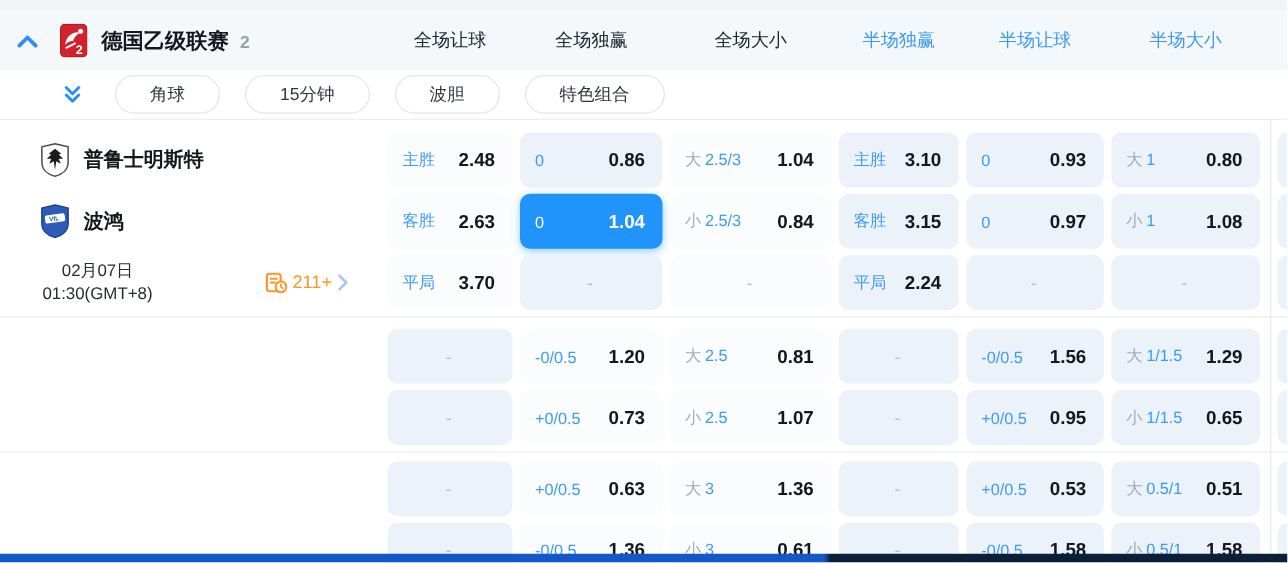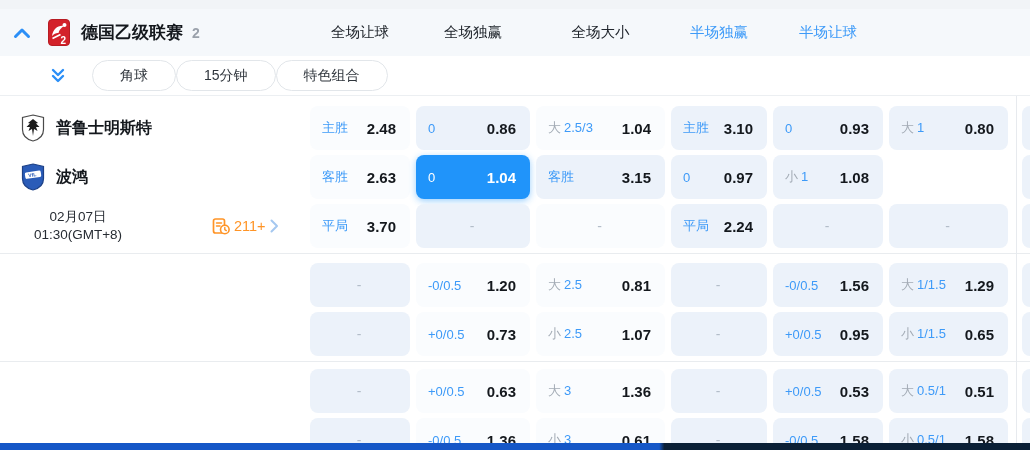--- a/index.html
+++ b/index.html
@@ -14,21 +14,21 @@
   .header-left { display:flex; align-items:center; padding-left:13px; }
   .collapse-icon { width:18px; height:12px; margin-right:17px; flex:0 0 auto; }
   .league-logo { width:22px; height:27px; margin-right:11px; flex:0 0 auto; }
   .league-name { font-size:17px; font-weight:bold; color:#14181d; }
   .league-count { font-size:14px; color:#9aa1ab; margin-left:9px; font-weight:bold; }
   .tab { text-align:center; font-size:14.5px; color:#21262d; cursor:pointer; }
   .tab.half { color:#3d9af8; }
 
   .subheader { height:40px; background:#fff; display:flex; align-items:center; border-bottom:1px solid #eceff2; }
   .expand-icon { width:16px; height:16px; margin-left:50px; flex:0 0 auto; }
-  .pills { display:flex; gap:0; margin-left:26px; }
+  .pills { display:flex; gap:20px; margin-left:26px; }
   .pill { height:31px; line-height:29px; padding:0 27px; border:1px solid #e2e6ea; border-radius:17px;
           font-size:14px; color:#2f353c; background:#fff; cursor:pointer; }
 
   .table { position:relative; }
   .section { border-bottom:1px solid #e9ecef; }
   .section:last-child { border-bottom:none; }
   .section1 { padding-top:10px; }
   .section2 { padding-top:9px; }
   .section3 { padding-top:7px; }
   .grid-row { height:44px; margin-bottom:5px; align-items:stretch; }
@@ -39,21 +39,21 @@
   .cell.light { background:#ecf2fa; }
   .cell.selected { background:#2094fa; box-shadow:0 2px 7px rgba(32,148,250,.45); }
   .cell .lbl { font-size:13px; color:#3d9af8; white-space:nowrap; }
   .cell .pfx { color:#a3abb5; margin-right:3px; }
   .cell .val { font-size:15px; font-weight:bold; color:#14181d; }
   .cell.selected .lbl, .cell.selected .pfx, .cell.selected .val { color:#fff; }
   .cell.dash { justify-content:center; }
   .cell .dash-mark { color:#b3bdc9; font-size:14px; }
 
   .left-overlay { position:absolute; left:0; top:0; width:304px; }
-  .team-row { position:absolute; left:0; height:44px; display:flex; align-items:center; padding-left:21px; width:304px;text-align:center; }
+  .team-row { position:absolute; left:0; height:44px; display:flex; align-items:center; padding-left:32px; width:304px;text-align:center; }
   .team-logo { width:24px; height:28px; flex:0 0 auto; }
   .team-name { font-size:16px; font-weight:bold; color:#14181d; margin-left:11px; }
   .info-row { position:absolute; left:0; width:304px; height:44px;padding-left:12px; }
   .match-date { position:absolute; left:3px; top:4px; width:150px; text-align:center;
                 font-size:13.5px; line-height:18px; color:#272c33; }
   .markets-link { position:absolute; left:212px; top:0; height:44px; display:flex; align-items:center; gap:4px; cursor:pointer;justify-content:space-between; }
   .markets-count { font-size:14.5px; color:#ff9426; }
 
   .right-divider { position:absolute; left:1016px; top:96px; bottom:7px; width:0; border-left:1px solid #e7eaee; }
   .col-stub { position:absolute; left:1022px; width:8px; height:44px; background:#ecf2fa; border-radius:8px 0 0 8px; }
@@ -82,30 +82,32 @@
       </svg>
       <span class="league-name">德国乙级联赛</span>
       <span class="league-count">2</span>
     </div>
 
   <div class="tab">全场让球</div>
       <div class="tab">全场独赢</div>
       <div class="tab">全场大小</div>
       <div class="tab half">半场独赢</div>
       <div class="tab half">半场让球</div>
+      <div class="tab half">半场大小</div>
     </div>
 
   <div class="subheader">
     <svg class="expand-icon" viewBox="0 0 16 16">
       <polyline points="3,2 8,7 13,2" fill="none" stroke="#2b8ff7" stroke-width="2.4" stroke-linecap="round" stroke-linejoin="round"></polyline>
       <polyline points="3,8 8,13 13,8" fill="none" stroke="#2b8ff7" stroke-width="2.4" stroke-linecap="round" stroke-linejoin="round"></polyline>
     </svg>
     <div class="pills">
         <div class="pill">角球</div>
         <div class="pill">15分钟</div>
+        <div class="pill">波胆</div>
         <div class="pill">特色组合</div>
       </div>
   </div>
 
   <div class="table">
     <div id="sections">
         <div class="section section1">
           <div class="grid-row grid-cols">
             <div></div>
             <div class="cell white">
@@ -135,20 +137,24 @@
           </div>
           <div class="grid-row grid-cols">
             <div></div>
             <div class="cell white">
               <span class="lbl">客胜</span>
               <span class="val">2.63</span>
             </div>
             <div class="cell selected">
               <span class="lbl">0</span>
               <span class="val">1.04</span>
+            </div>
+            <div class="cell white">
+              <span class="lbl"><span class="pfx">小</span>2.5/3</span>
+              <span class="val">0.84</span>
             </div>
             <div class="cell light">
               <span class="lbl">客胜</span>
               <span class="val">3.15</span>
             </div>
             <div class="cell light">
               <span class="lbl">0</span>
               <span class="val">0.97</span>
             </div>
             <div class="cell light">

